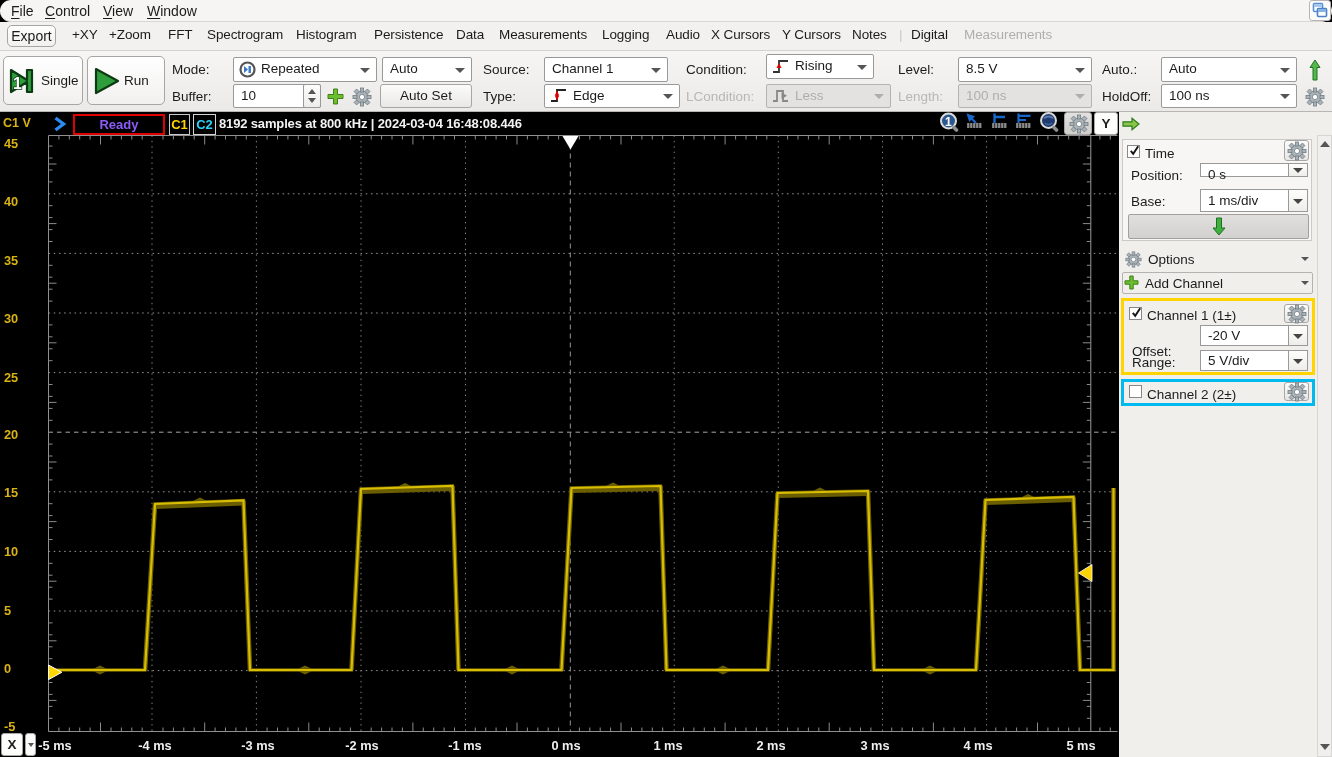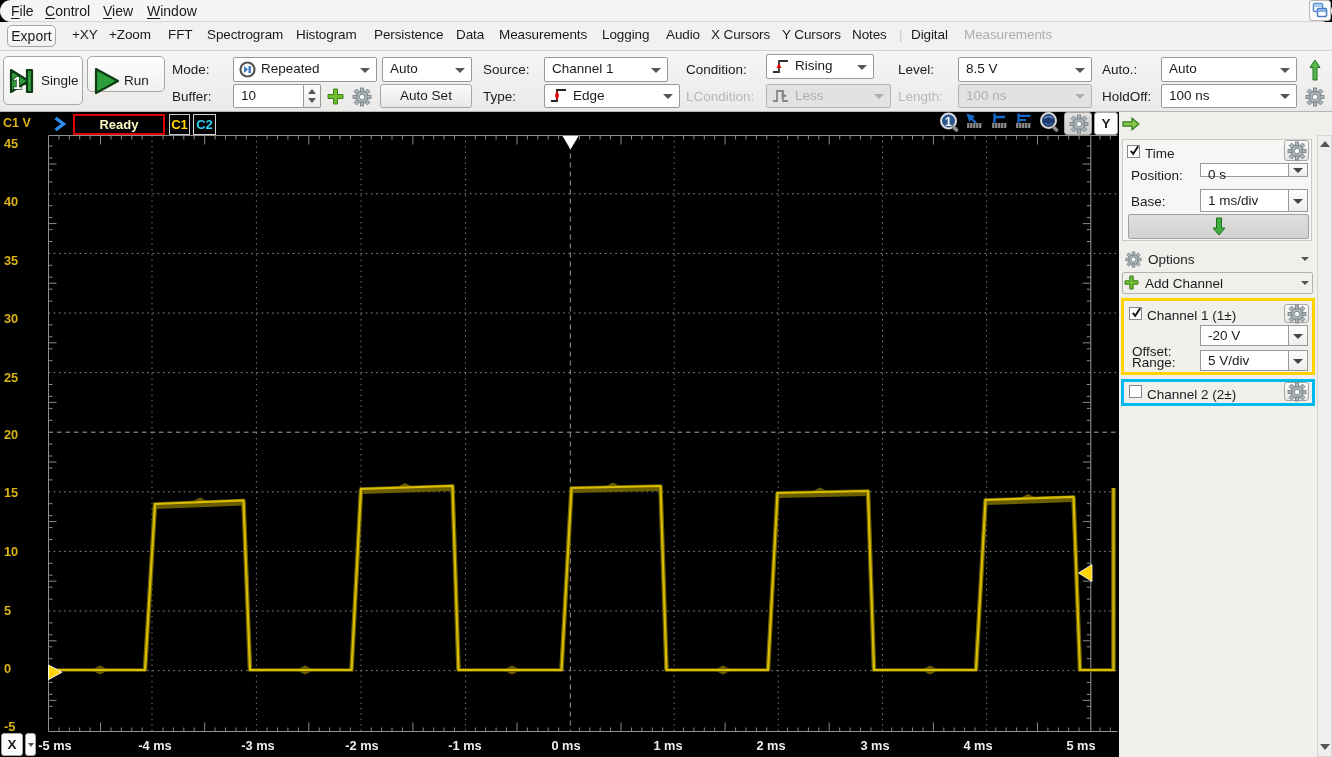--- a/index.html
+++ b/index.html
@@ -28,21 +28,21 @@
   border-left:5px solid transparent; border-right:5px solid transparent;
   border-top:5px solid #555; }
 .combo.gray { background:#e4e2e0; border-color:#b5b3b1; color:#b0aeac; }
 .combo.gray .arr { border-top-color:#b0aeac; }
 .cbtn { position:absolute; background:linear-gradient(#fbfbfa,#e9e8e6);
   border:1px solid #a8a6a4; border-radius:3px; text-align:center; font-size:13.5px; }
 #scope { position:absolute; left:0; top:112px; width:1119px; height:645px; background:#000; }
 #sidebar { position:absolute; left:1119px; top:112px; width:213px; height:645px; background:#f0efec; }
 #c1v { position:absolute; left:3px; top:4px; color:#d9b213; font-size:12.5px; font-weight:bold; }
 #ready { position:absolute; left:73px; top:2px; width:92px; height:21px;
-  border:2px solid #e00000; color:#fef9c3; font-weight:bold; text-align:center;
+  border:2px solid #e00000; color:#8b5cf6; font-weight:bold; text-align:center;
   line-height:17px; font-size:13px; }
 .chtab { position:absolute; top:2px; height:21px; font-weight:bold; font-size:13px;
   text-align:center; line-height:19px; }
 #sampletxt { position:absolute; left:219px; top:4px; color:#f2f2f2;
   font-weight:bold; font-size:13px; letter-spacing:-0.15px; white-space:nowrap; }
 #plotsvg { position:absolute; left:0; top:23px; }
 .sb-label { position:absolute; font-size:13.5px; }
 .sb-combo { position:absolute; background:#fff; border:1px solid #999; font-size:13.5px; }
 .sb-combo .txt { position:absolute; left:7px; top:2px; white-space:nowrap; }
 .sb-combo .ab { position:absolute; right:0; top:0; bottom:0; width:19px;
@@ -90,21 +90,21 @@
 </div>
 <div id="export" class="btn">Export</div>
 <div id="toolbar">
   <div class="btn" style="left:3px;top:5px;width:80px;height:49px">
     <svg width="30" height="30" style="position:absolute;left:4px;top:9px" viewBox="0 0 30 30">
       <path d="M3 4 L19 14 L19 4 L24 4 L24 26 L19 26 L19 16 L3 26 Z" fill="#2e9e3c" stroke="#0d3a12" stroke-width="2.2" stroke-linejoin="round"></path>
       <text x="5" y="22.5" font-size="16" font-weight="bold" fill="#ffffff" stroke="#0d3a12" stroke-width="1.4" paint-order="stroke" font-family="Liberation Sans, sans-serif">1</text>
     </svg>
     <span style="position:absolute;left:37px;top:16px;font-size:13.5px">Single</span>
   </div>
-  <div class="btn" style="left:87px;top:5px;width:78px;height:36px">
+  <div class="btn" style="left:87px;top:5px;width:78px;height:49px">
     <svg width="30" height="30" style="position:absolute;left:4px;top:9px" viewBox="0 0 30 30">
       <path d="M4 3 L26 15 L4 27 Z" fill="#2e9e3c" stroke="#0d3a12" stroke-width="2.2" stroke-linejoin="round"></path>
     </svg>
     <span style="position:absolute;left:36px;top:16px;font-size:13.5px">Run</span>
   </div>
   <span class="tlabel" style="left:172px;top:11px">Mode:</span>
   <span class="tlabel" style="left:172px;top:38px">Buffer:</span>
   <div class="combo" style="left:233px;top:6px;width:144px;height:25px">
     <svg width="17" height="17" style="position:absolute;left:5px;top:3px" viewBox="0 0 17 17">
       <circle cx="8.5" cy="8.5" r="7" fill="#fff" stroke="#555" stroke-width="2.2"></circle>
@@ -219,20 +219,21 @@
   </svg>
 </div>
 <div id="scope">
   <div id="c1v">C1 V</div>
   <svg width="16" height="16" style="position:absolute;left:52px;top:4px" viewBox="0 0 16 16">
     <path d="M3.5 2 L11.5 8 L3.5 14" fill="none" stroke="#2a8bf0" stroke-width="3.4"></path>
   </svg>
   <div id="ready">Ready</div>
   <div class="chtab" style="left:169px;width:21px;border:1px solid #c8c8c8;color:#ffd400">C1</div>
   <div class="chtab" style="left:193px;width:23px;border:1px solid #d4d4d4;color:#2cd2f8">C2</div>
+  <div id="sampletxt">8192 samples at 800 kHz | 2024-03-04 16:48:08.446</div>
   <svg id="hdricons" width="125" height="23" style="position:absolute;left:938px;top:0" viewBox="0 0 125 23">
     <defs>
       <pattern id="hatch" width="3" height="5" patternUnits="userSpaceOnUse">
         <rect width="3" height="5" fill="#8a8a8a"></rect>
           <rect x="1" width="1.2" height="5" fill="#3a3a3a"></rect>
       </pattern>
     </defs>
     <g>
       <circle cx="10.5" cy="9" r="7.5" fill="#2c5890" stroke="#dcdcdc" stroke-width="2"></circle>
       <text x="7" y="13.8" font-size="12" font-weight="bold" fill="#fff" font-family="Liberation Sans, sans-serif">1</text>

